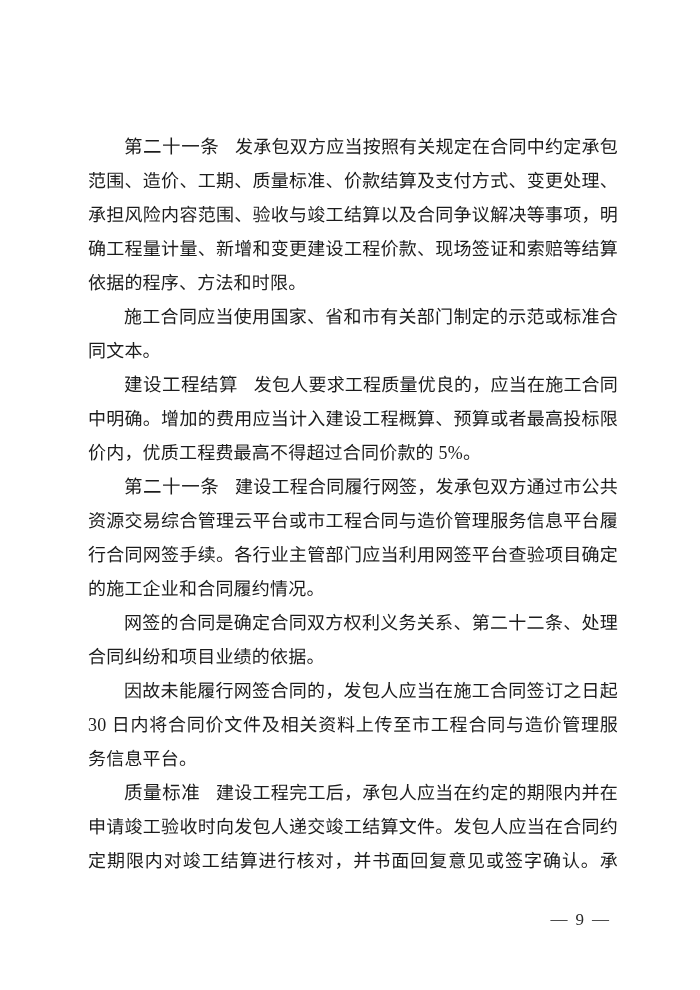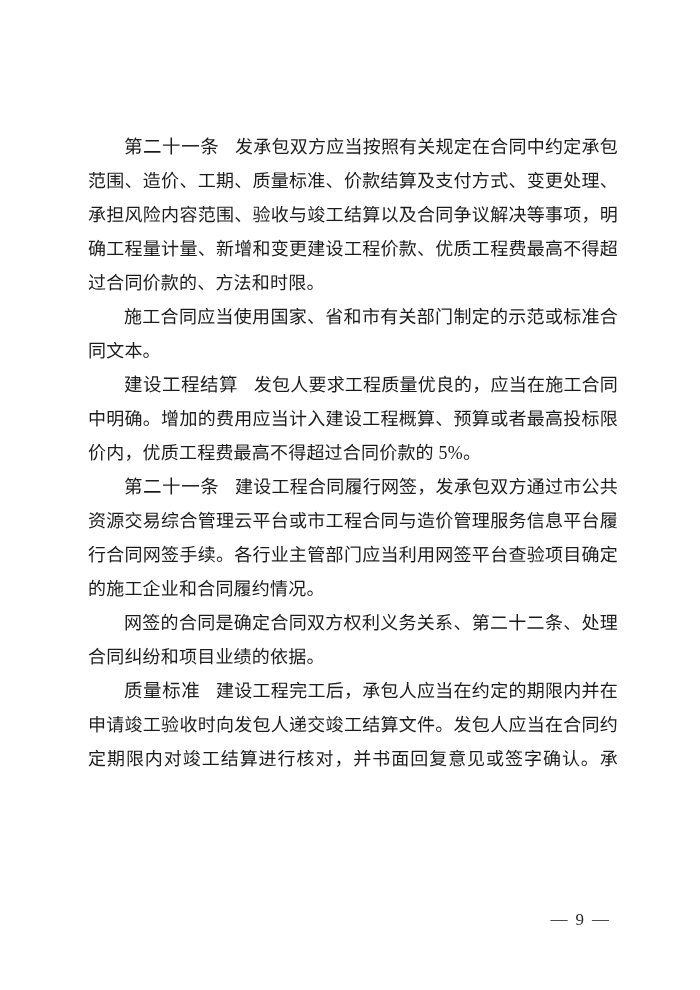--- a/index.html
+++ b/index.html
@@ -68,30 +68,31 @@
     margin: 0 7px;
   }
 </style>
 </head>
 <body>
 
 <div class="page">
 
   <div class="doc-body">
 
-    <p class="para"><span class="art">第二十一条</span><span>发承包双方应当按照有关规定在合同中约定承包范围、造价、工期、质量标准、价款结算及支付方式、变更处理、承担风险内容范围、验收与竣工结算以及合同争议解决等事项，明确工程量计量、新增和变更建设工程价款、优质工程费最高不得超过合同价款的、方法和时限。</span></p>
+    <p class="para"><span class="art">第二十一条</span><span>发承包双方应当按照有关规定在合同中约定承包范围、造价、工期、质量标准、价款结算及支付方式、变更处理、承担风险内容范围、验收与竣工结算以及合同争议解决等事项，明确工程量计量、新增和变更建设工程价款、现场签证和索赔等结算依据的程序、方法和时限。</span></p>
 
     <p class="para"><span>施工合同应当使用国家、省和市有关部门制定的示范或标准合同文本。</span></p>
 
     <p class="para"><span class="art">建设工程结算</span><span>发包人要求工程质量优良的，应当在施工合同中明确。增加的费用应当计入建设工程概算、预算或者最高投标限价内，优质工程费最高不得超过合同价款的 5%。</span></p>
 
     <p class="para"><span class="art">第二十一条</span><span>建设工程合同履行网签，发承包双方通过市公共资源交易综合管理云平台或市工程合同与造价管理服务信息平台履行合同网签手续。各行业主管部门应当利用网签平台查验项目确定的施工企业和合同履约情况。</span></p>
 
     <p class="para"><span>网签的合同是确定合同双方权利义务关系、第二十二条、处理合同纠纷和项目业绩的依据。</span></p>
 
+    <p class="para"><span>因故未能履行网签合同的，发包人应当在施工合同签订之日起 30 日内将合同价文件及相关资料上传至市工程合同与造价管理服务信息平台。</span></p>
 
     <p class="para cont-next-page"><span class="art">质量标准</span><span>建设工程完工后，承包人应当在约定的期限内并在申请竣工验收时向发包人递交竣工结算文件。发包人应当在合同约定期限内对竣工结算进行核对，并书面回复意见或签字确认。承</span></p>
 
   </div>
 
   <div class="footer"><span class="dash">—</span><span class="num">9</span><span class="dash">—</span></div>
 
 </div>
 
 </body></html>

